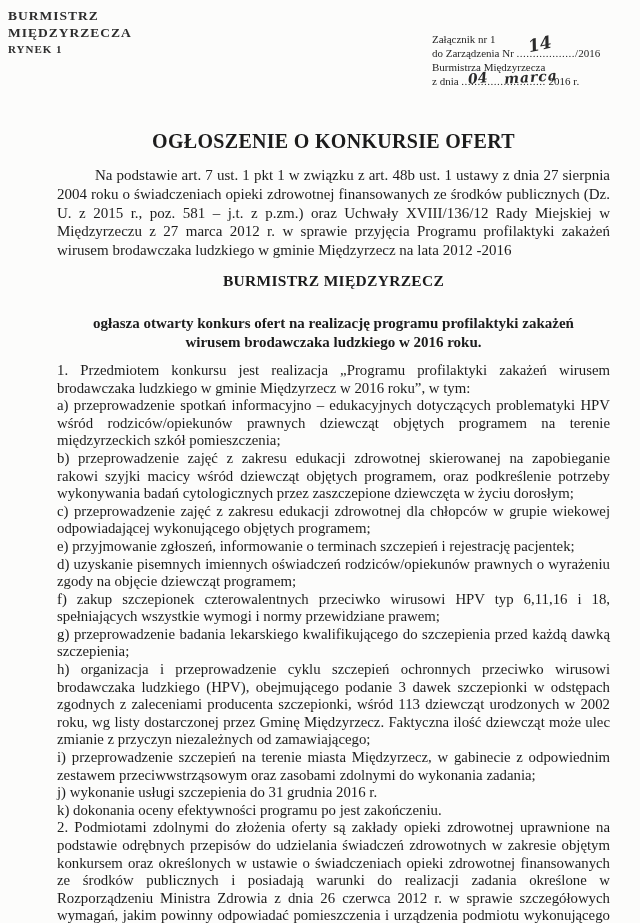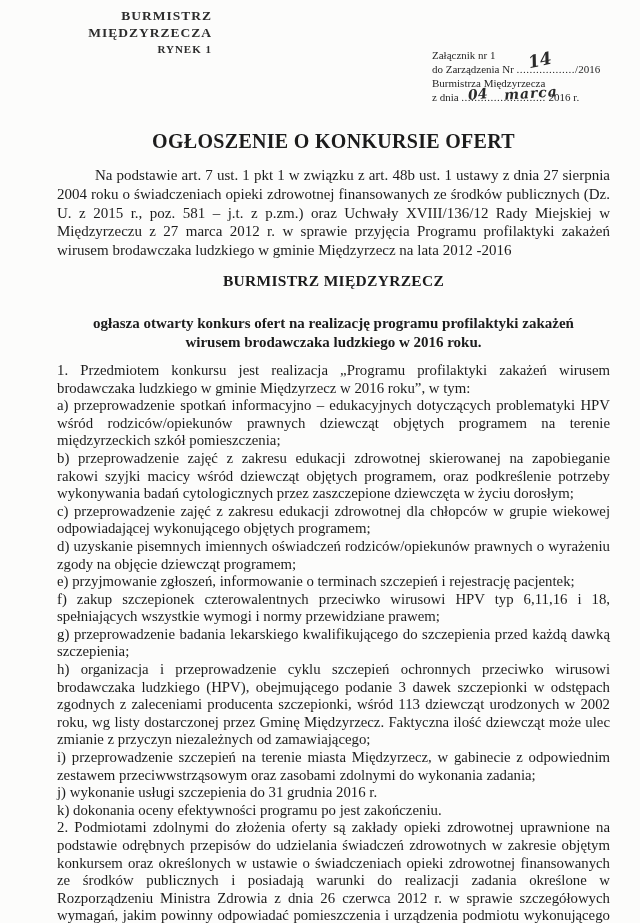--- a/index.html
+++ b/index.html
@@ -11,34 +11,34 @@
   .page {
     position: relative;
     width: 640px; height: 923px;
     background: #fcfcfb;
     color: #1c1c1c;
     overflow: hidden;
     box-sizing: border-box;
   }
   
   .stamp {
-    position: absolute; top: 8px; left: 22px;
+    position: absolute; top: 8px; left: 8px;
     width: 190px;
-    text-align: right;
+    text-align: left;
     color: #2d2d2d;
     font-weight: bold;
     letter-spacing: 1px;
     line-height: 1.25;
   }
   .stamp .l1 { font-size: 13.5px; }
   .stamp .l2 { font-size: 11px; margin-top: 1px; }
   .stamp .l3 { font-size: 12px; margin-top: 1px; }
   
   .attachment {
-    position: absolute; top: 48px; left: 432px;
+    position: absolute; top: 32px; left: 432px;
     width: 200px;
     font-size: 11px;
     line-height: 14px;
     color: #262626;
   }
   .attachment .row { position: relative; white-space: nowrap; }
   .dots { letter-spacing: 0.5px; }
   .hand {
     position: absolute;
     font-family: "DejaVu Serif", serif;
@@ -124,22 +124,22 @@
   <div class="content">
     <h1 class="title">OGŁOSZENIE O KONKURSIE OFERT</h1>
     <p class="intro">Na podstawie art. 7 ust. 1 pkt 1 w związku z art. 48b ust. 1 ustawy z dnia 27 sierpnia 2004 roku o świadczeniach opieki zdrowotnej finansowanych ze środków publicznych (Dz. U. z 2015 r., poz. 581 – j.t. z p.zm.) oraz Uchwały XVIII/136/12 Rady Miejskiej w Międzyrzeczu z 27 marca 2012 r. w sprawie przyjęcia Programu profilaktyki zakażeń wirusem brodawczaka ludzkiego w gminie Międzyrzecz na lata 2012 -2016</p>
     <h2 class="issuer">BURMISTRZ MIĘDZYRZECZ</h2>
     <h3 class="announcement">ogłasza otwarty konkurs ofert na realizację programu profilaktyki zakażeń wirusem brodawczaka ludzkiego w 2016  roku.</h3>
     <div class="body-text">
       <p>1. Przedmiotem konkursu jest realizacja „Programu profilaktyki zakażeń wirusem brodawczaka ludzkiego w gminie Międzyrzecz w 2016 roku”, w tym:</p>
       <p>a) przeprowadzenie spotkań informacyjno – edukacyjnych dotyczących problematyki HPV wśród rodziców/opiekunów prawnych dziewcząt objętych programem na terenie międzyrzeckich szkół pomieszczenia;</p>
       <p>b) przeprowadzenie zajęć z zakresu edukacji zdrowotnej skierowanej na zapobieganie rakowi szyjki macicy wśród dziewcząt objętych programem, oraz podkreślenie potrzeby wykonywania badań cytologicznych przez zaszczepione dziewczęta w życiu dorosłym;</p>
       <p>c) przeprowadzenie zajęć z zakresu edukacji zdrowotnej dla chłopców w grupie wiekowej odpowiadającej wykonującego objętych programem;</p>
+      <p>e) przyjmowanie zgłoszeń, informowanie o terminach szczepień i rejestrację pacjentek;</p>
       <p>d) uzyskanie pisemnych imiennych oświadczeń  rodziców/opiekunów prawnych o wyrażeniu zgody  na objęcie dziewcząt programem;</p>
-      <p>e) przyjmowanie zgłoszeń, informowanie o terminach szczepień i rejestrację pacjentek;</p>
       <p>f) zakup szczepionek czterowalentnych przeciwko wirusowi HPV typ 6,11,16 i 18, spełniających wszystkie wymogi i normy przewidziane prawem;</p>
       <p>g) przeprowadzenie badania lekarskiego kwalifikującego do szczepienia przed każdą dawką szczepienia;</p>
       <p>h) organizacja i przeprowadzenie cyklu szczepień ochronnych przeciwko wirusowi brodawczaka ludzkiego (HPV), obejmującego podanie 3 dawek szczepionki w odstępach zgodnych z zaleceniami producenta szczepionki, wśród 113 dziewcząt urodzonych w 2002 roku, wg listy dostarczonej przez Gminę Międzyrzecz. Faktyczna ilość dziewcząt może ulec zmianie z przyczyn niezależnych od zamawiającego;</p>
       <p>i) przeprowadzenie szczepień na terenie miasta Międzyrzecz, w gabinecie z odpowiednim zestawem przeciwwstrząsowym oraz zasobami zdolnymi do wykonania zadania;</p>
       <p>j) wykonanie usługi szczepienia  do 31 grudnia 2016 r.</p>
       <p>k) dokonania oceny efektywności programu po jest zakończeniu.</p>
       <p>2. Podmiotami zdolnymi do złożenia oferty są zakłady opieki zdrowotnej uprawnione na podstawie odrębnych przepisów do udzielania świadczeń zdrowotnych w zakresie objętym konkursem oraz określonych w ustawie o świadczeniach opieki zdrowotnej finansowanych ze środków publicznych i posiadają warunki do realizacji zadania określone w Rozporządzeniu Ministra Zdrowia z dnia 26 czerwca 2012 r. w sprawie szczegółowych wymagań, jakim powinny odpowiadać pomieszczenia i urządzenia podmiotu wykonującego działalność leczniczą (Dz. U. z 2012 r. Nr 739).</p>
     </div>
   </div>
 

